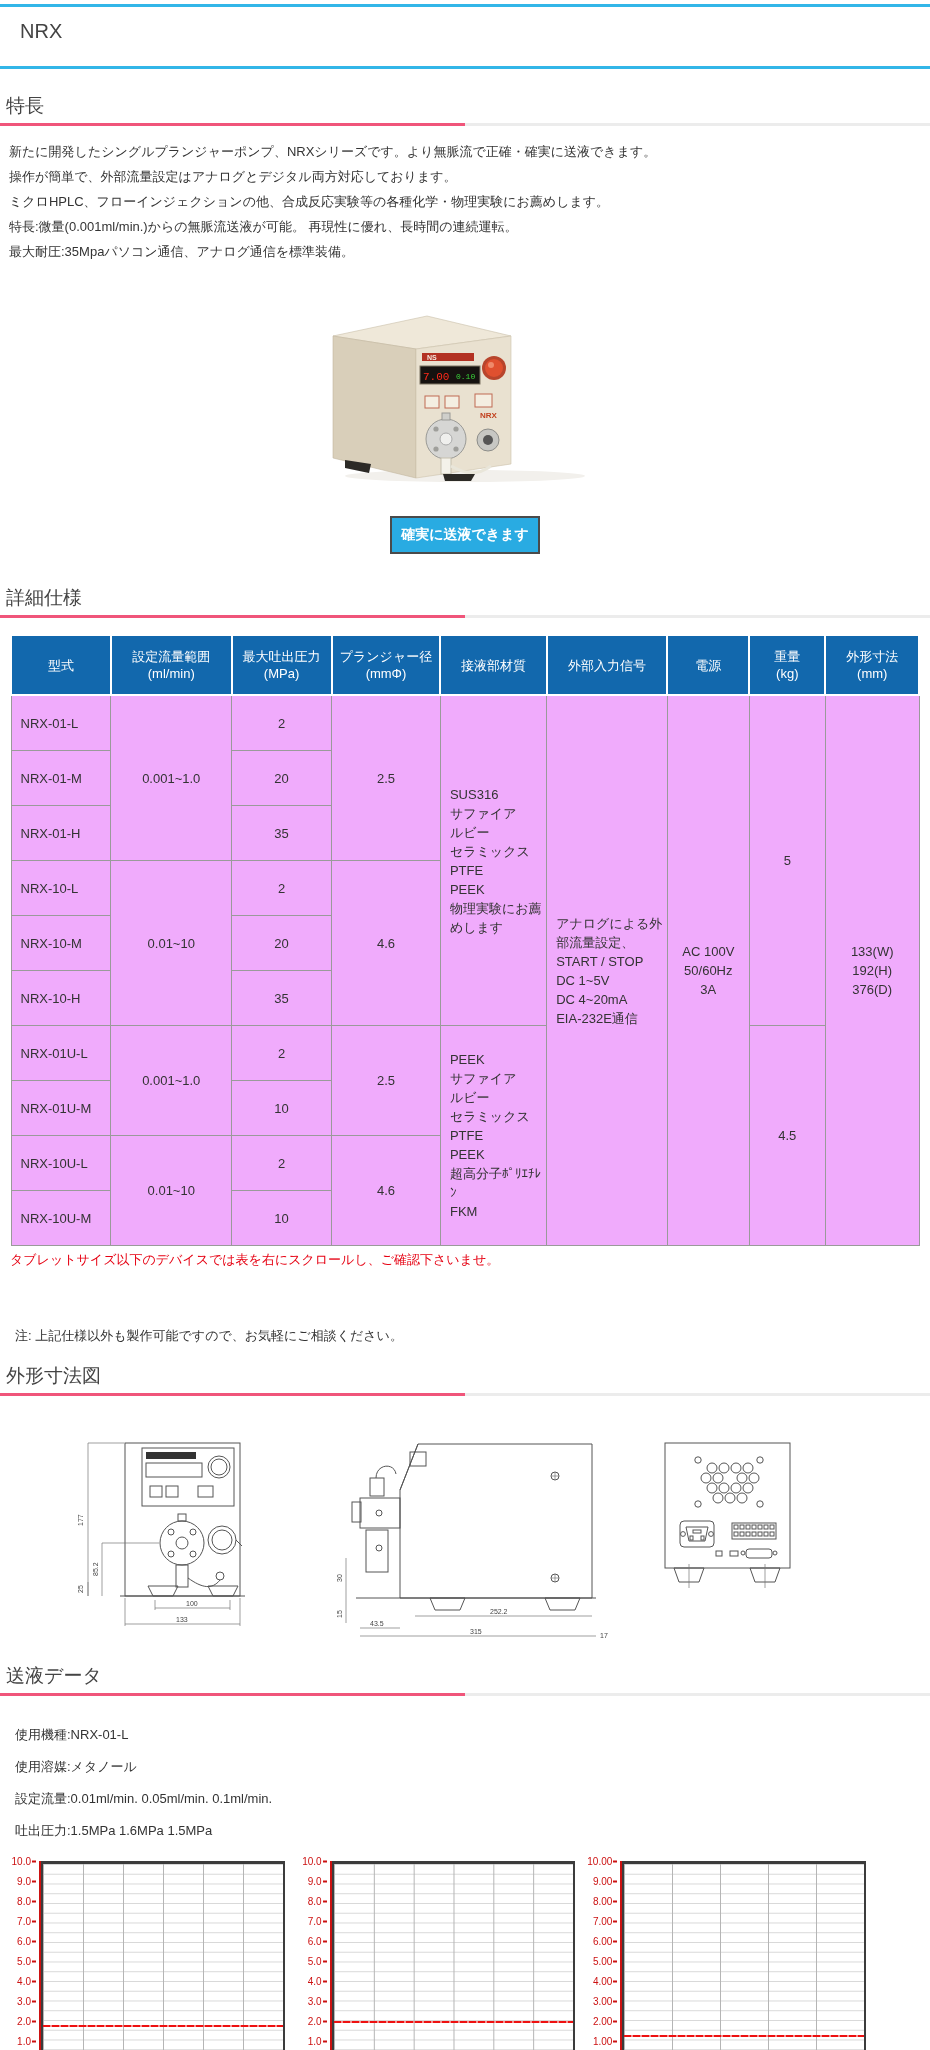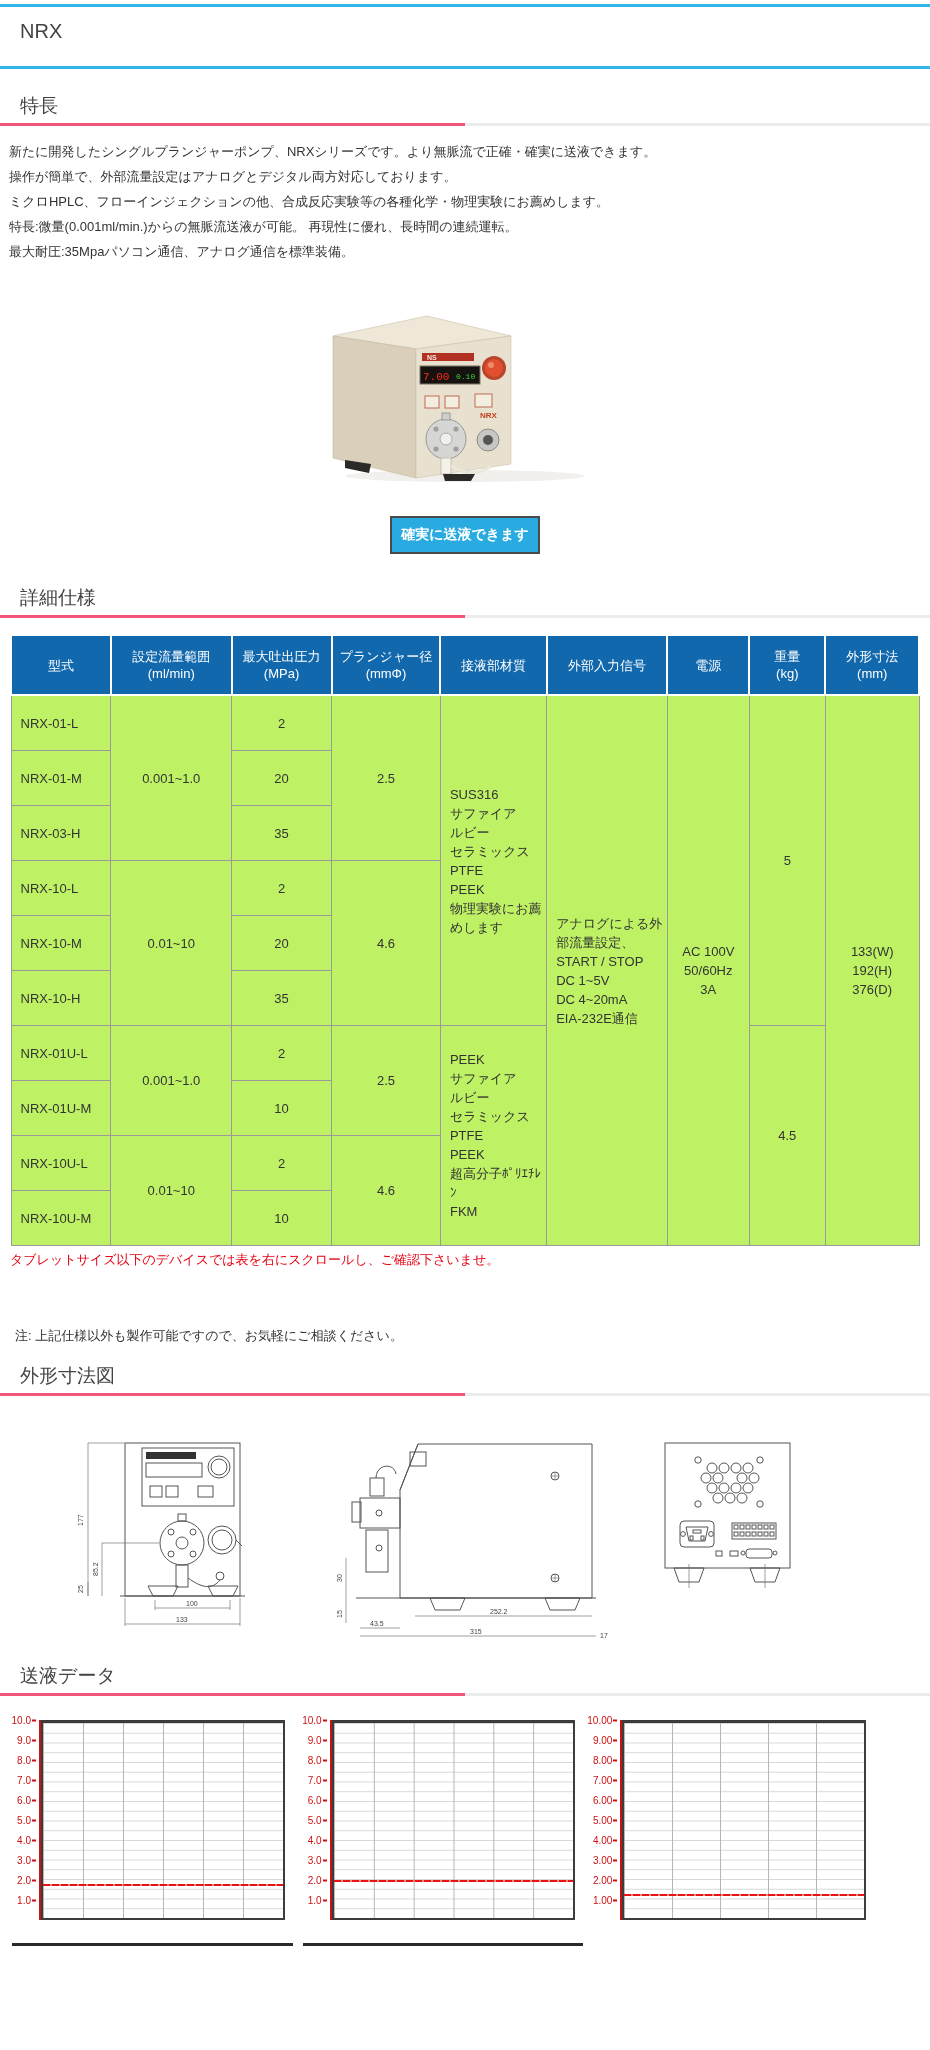--- a/index.html
+++ b/index.html
@@ -1,30 +1,30 @@
 <!DOCTYPE html>
 <html style="--accent-cyan: #32b6e8; --heading-underline: #f0557a; --table-header-bg: #1268ad; --button-bg: #29abe2; --alert-red: #e60012; --chart-line: #ee1111; --chart-axis: #cc1111;"><head>
 <meta charset="utf-8">
 <style>
   html,body{margin:0;padding:0;background:#fff;}
   body{width:930px;font-family:"Liberation Sans","DejaVu Sans",sans-serif;color:#333;font-size:13px;}
   .topbar{height:3px;background:var(--accent-cyan,#32b6e8);}
   .topbar.first{margin-top:4px;}
   h1{margin:0 0 12px;padding:13px 20px 11px;font-size:20px;font-weight:normal;color:#444;}
-  h2{margin:0;padding:0 0 0 20px;font-size:19px;font-weight:normal;color:#444;line-height:21px;}
+  h2{margin:0;padding:0 0 0 6px;font-size:19px;font-weight:normal;color:#444;line-height:21px;}
   .sec-underline{height:3px;margin-top:7px;background:linear-gradient(to right,var(--heading-underline,#f0557a) 0 50%,#ececec 50% 100%);}
   .sec-feat{margin-top:26px;}
   .paras{margin:18px 9px 0;}
   .paras p{margin:0 0 9px;line-height:16px;}
   .figure-row{margin-top:48px;display:flex;justify-content:center;}
   .catalog-btn{display:block;width:146px;margin:33px auto 0;background:var(--button-bg,#29abe2);border:2px solid #4a4a4a;color:#fff;text-align:center;font-size:14px;font-weight:bold;padding:8px 0;text-decoration:none;cursor:pointer;}
   .sec-specs{margin-top:33px;}
   table.spec{border-collapse:collapse;width:910px;margin:16px 10px 0;border:1px solid #8a8a8a;table-layout:fixed;}
   table.spec th{background:var(--table-header-bg,#1268ad);color:#fff;font-weight:normal;font-size:13px;border:2px solid #fff;padding:9px 3px;white-space:pre-line;line-height:17px;height:40px;}
-  table.spec td{border:1px solid #9a9a9a;text-align:center;height:50px;white-space:pre-line;line-height:19px;padding:2px 4px;background:#bef264;margin-left:32px;}
+  table.spec td{border:1px solid #9a9a9a;text-align:center;height:50px;white-space:pre-line;line-height:19px;padding:2px 4px;background:#f0abfc;margin-left:32px;}
   table.spec td.al{text-align:left;padding-left:9px;}
   .scroll-note{margin:5px 10px 12px;color:var(--alert-red,#e60012);}
   .note{margin:58px 15px 0;}
   .sec-dims{margin-top:20px;}
   .drawings{margin-top:42px;display:flex;justify-content:flex-start;gap:40px;padding:0 70px 0 70px;height:205px;}
   .drawings svg{display:block;}
   .tech{stroke:#555;fill:none;stroke-width:1;}
   .tech-dim{stroke:#777;stroke-width:0.7;}
   .dimtxt{font-size:7px;fill:#444;stroke:none;}
   .sec-flow{margin-top:22px;}
@@ -165,21 +165,21 @@
           <td rowspan="6">5</td>
           <td rowspan="10">133(W)
 192(H)
 376(D)</td>
         </tr>
         <tr>
           <td class="al">NRX-01-M</td>
           <td>20</td>
         </tr>
         <tr>
-          <td class="al">NRX-03-H</td>
+          <td class="al">NRX-01-H</td>
           <td>35</td>
         </tr>
         <tr>
           <td class="al">NRX-10-L</td>
           <td rowspan="3">0.01~10</td>
           <td>2</td>
           <td rowspan="3">4.6</td>
         </tr>
         <tr>
           <td class="al">NRX-10-M</td>
@@ -370,20 +370,26 @@
       <polygon class="tech" points="90,130 120,130 115,144 95,144"></polygon>
       <line class="tech-dim" x1="29" y1="126" x2="29" y2="150"></line>
       <line class="tech-dim" x1="105" y1="126" x2="105" y2="150"></line>
     </svg>
   </div>
 </div>
 
 <div class="sec-flow">
   <h2>送液データ</h2>
   <div class="sec-underline"></div>
+  <div class="flow-lines">
+    <p>使用機種:NRX-01-L</p>
+    <p>使用溶媒:メタノール</p>
+    <p>設定流量:0.01ml/min. 0.05ml/min. 0.1ml/min.</p>
+    <p>吐出圧力:1.5MPa 1.6MPa 1.5MPa</p>
+  </div>
 
   <div class="charts">
     <div class="chart underbar">
       <div class="yaxis">
           <span class="ytick" style="top: 0%;">10.0</span>
           <span class="ytick" style="top: 10%;">9.0</span>
           <span class="ytick" style="top: 20%;">8.0</span>
           <span class="ytick" style="top: 30%;">7.0</span>
           <span class="ytick" style="top: 40%;">6.0</span>
           <span class="ytick" style="top: 50%;">5.0</span>

